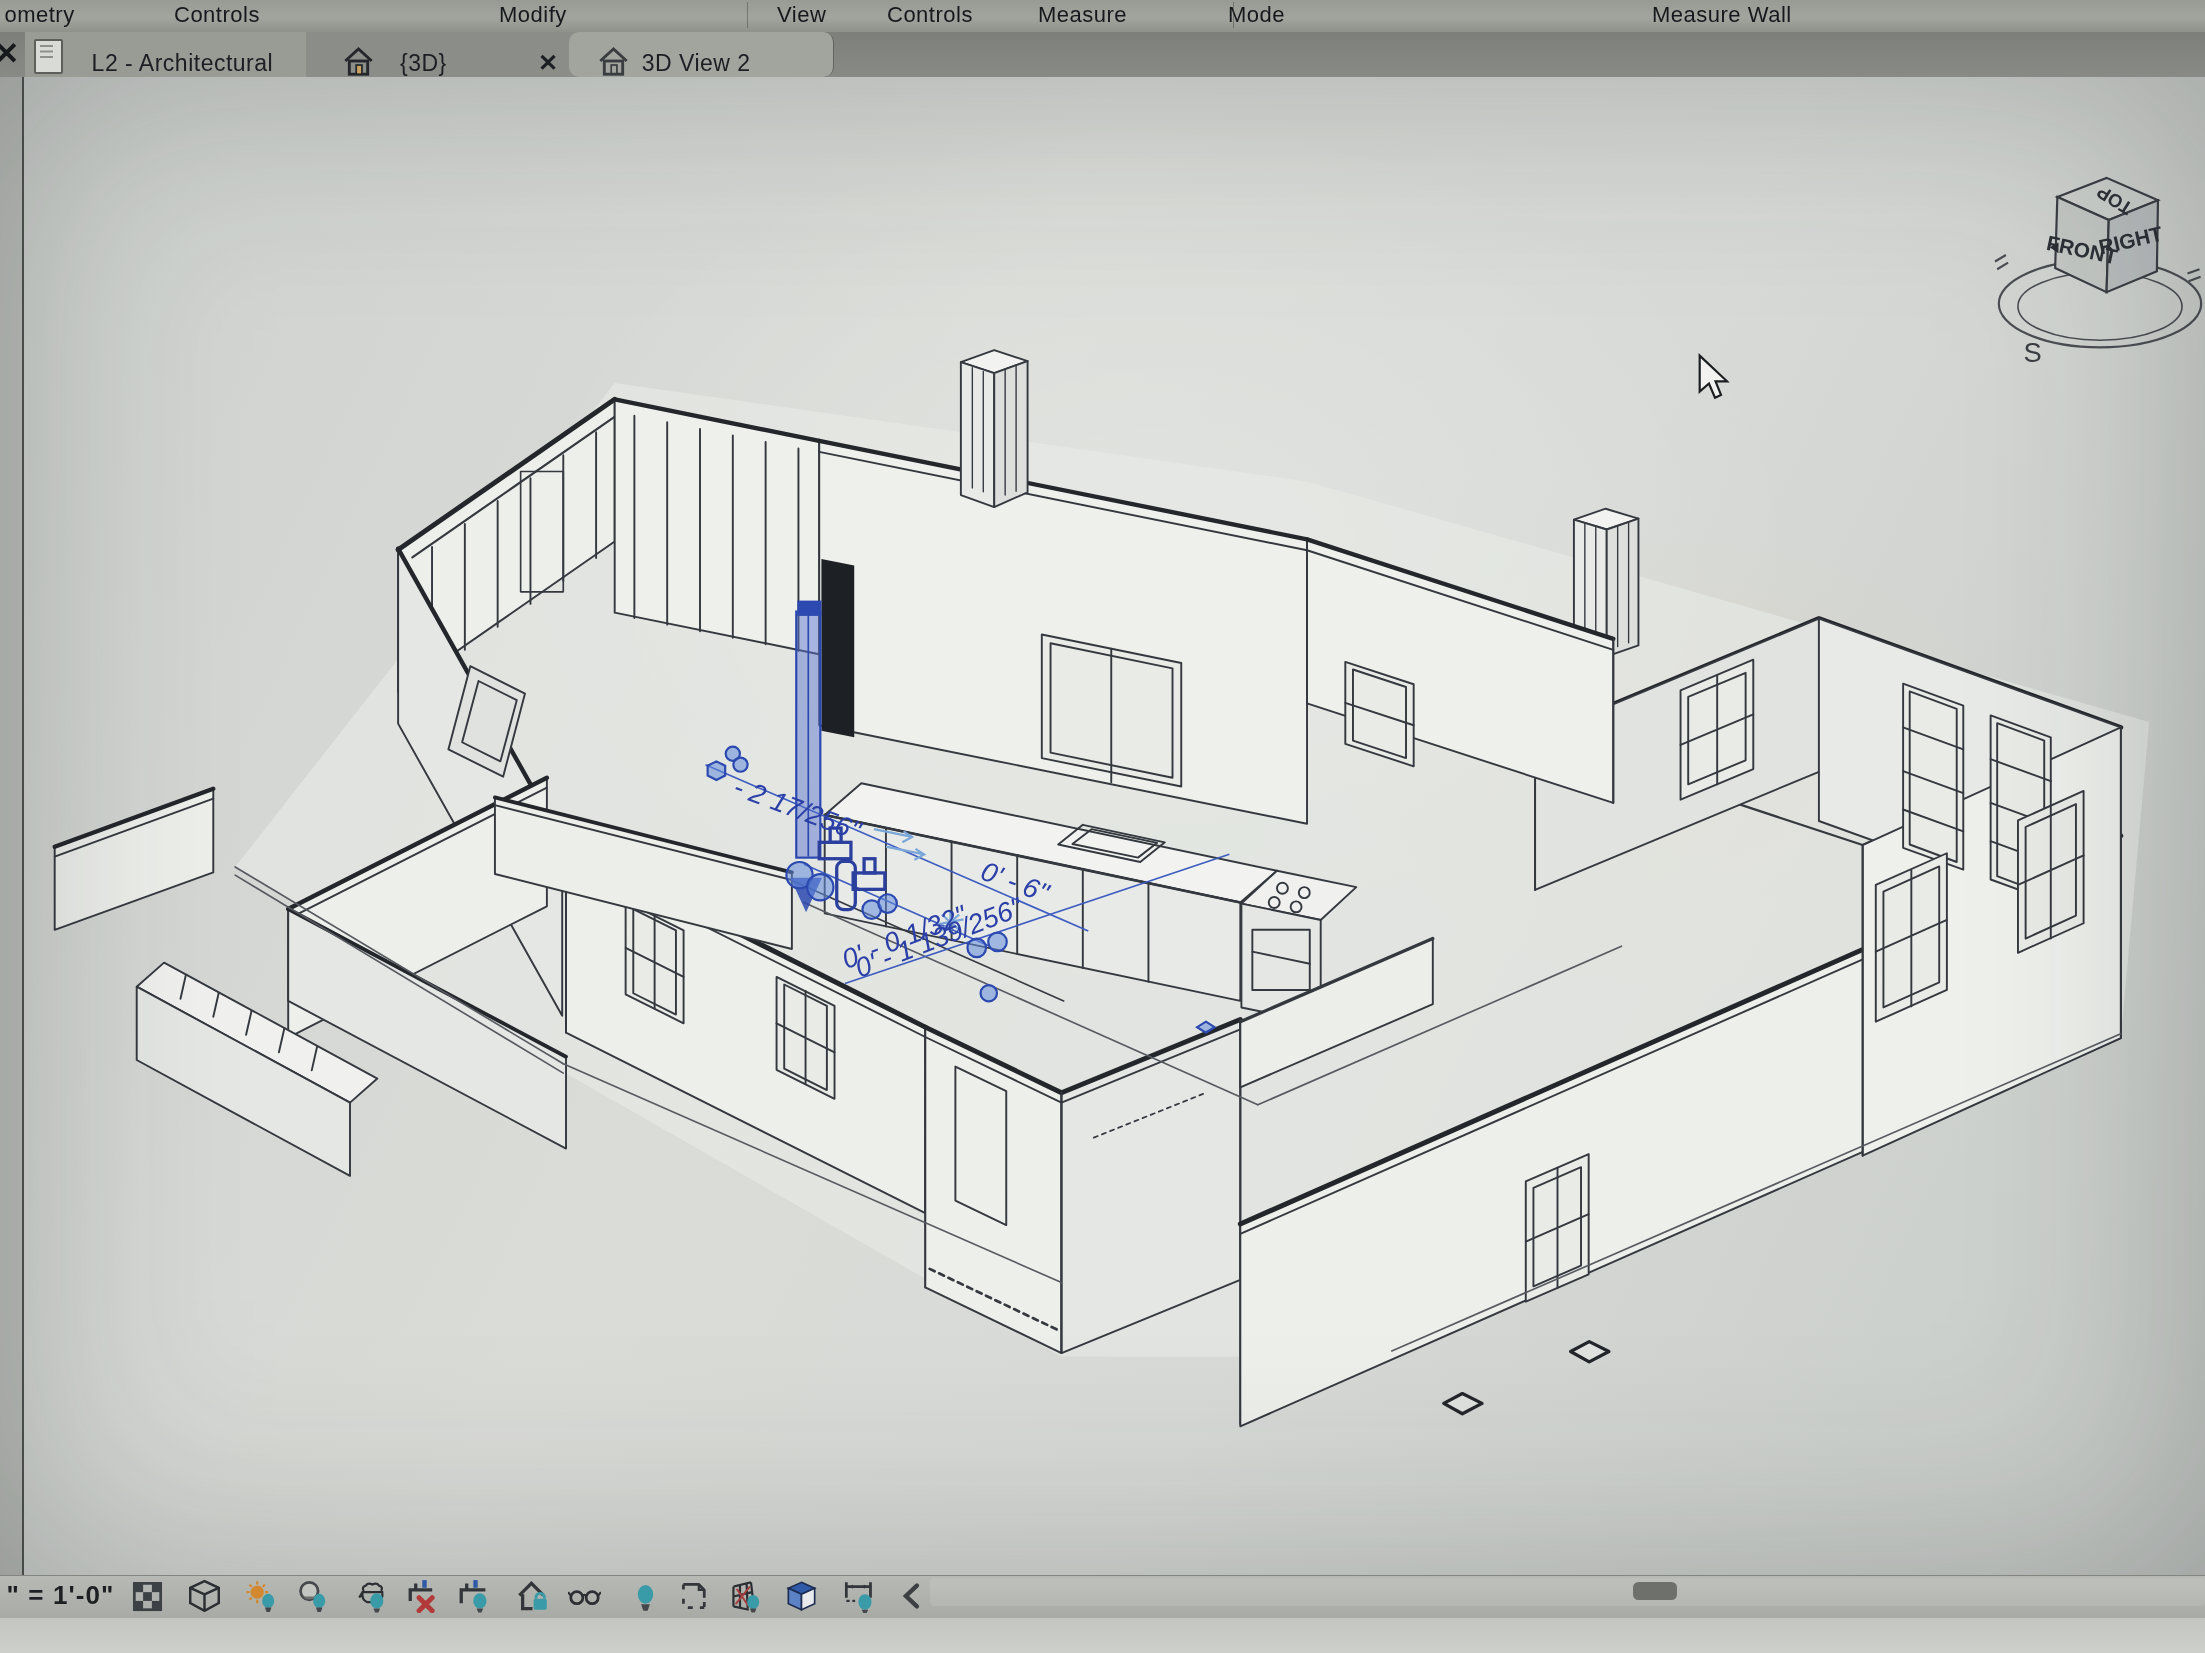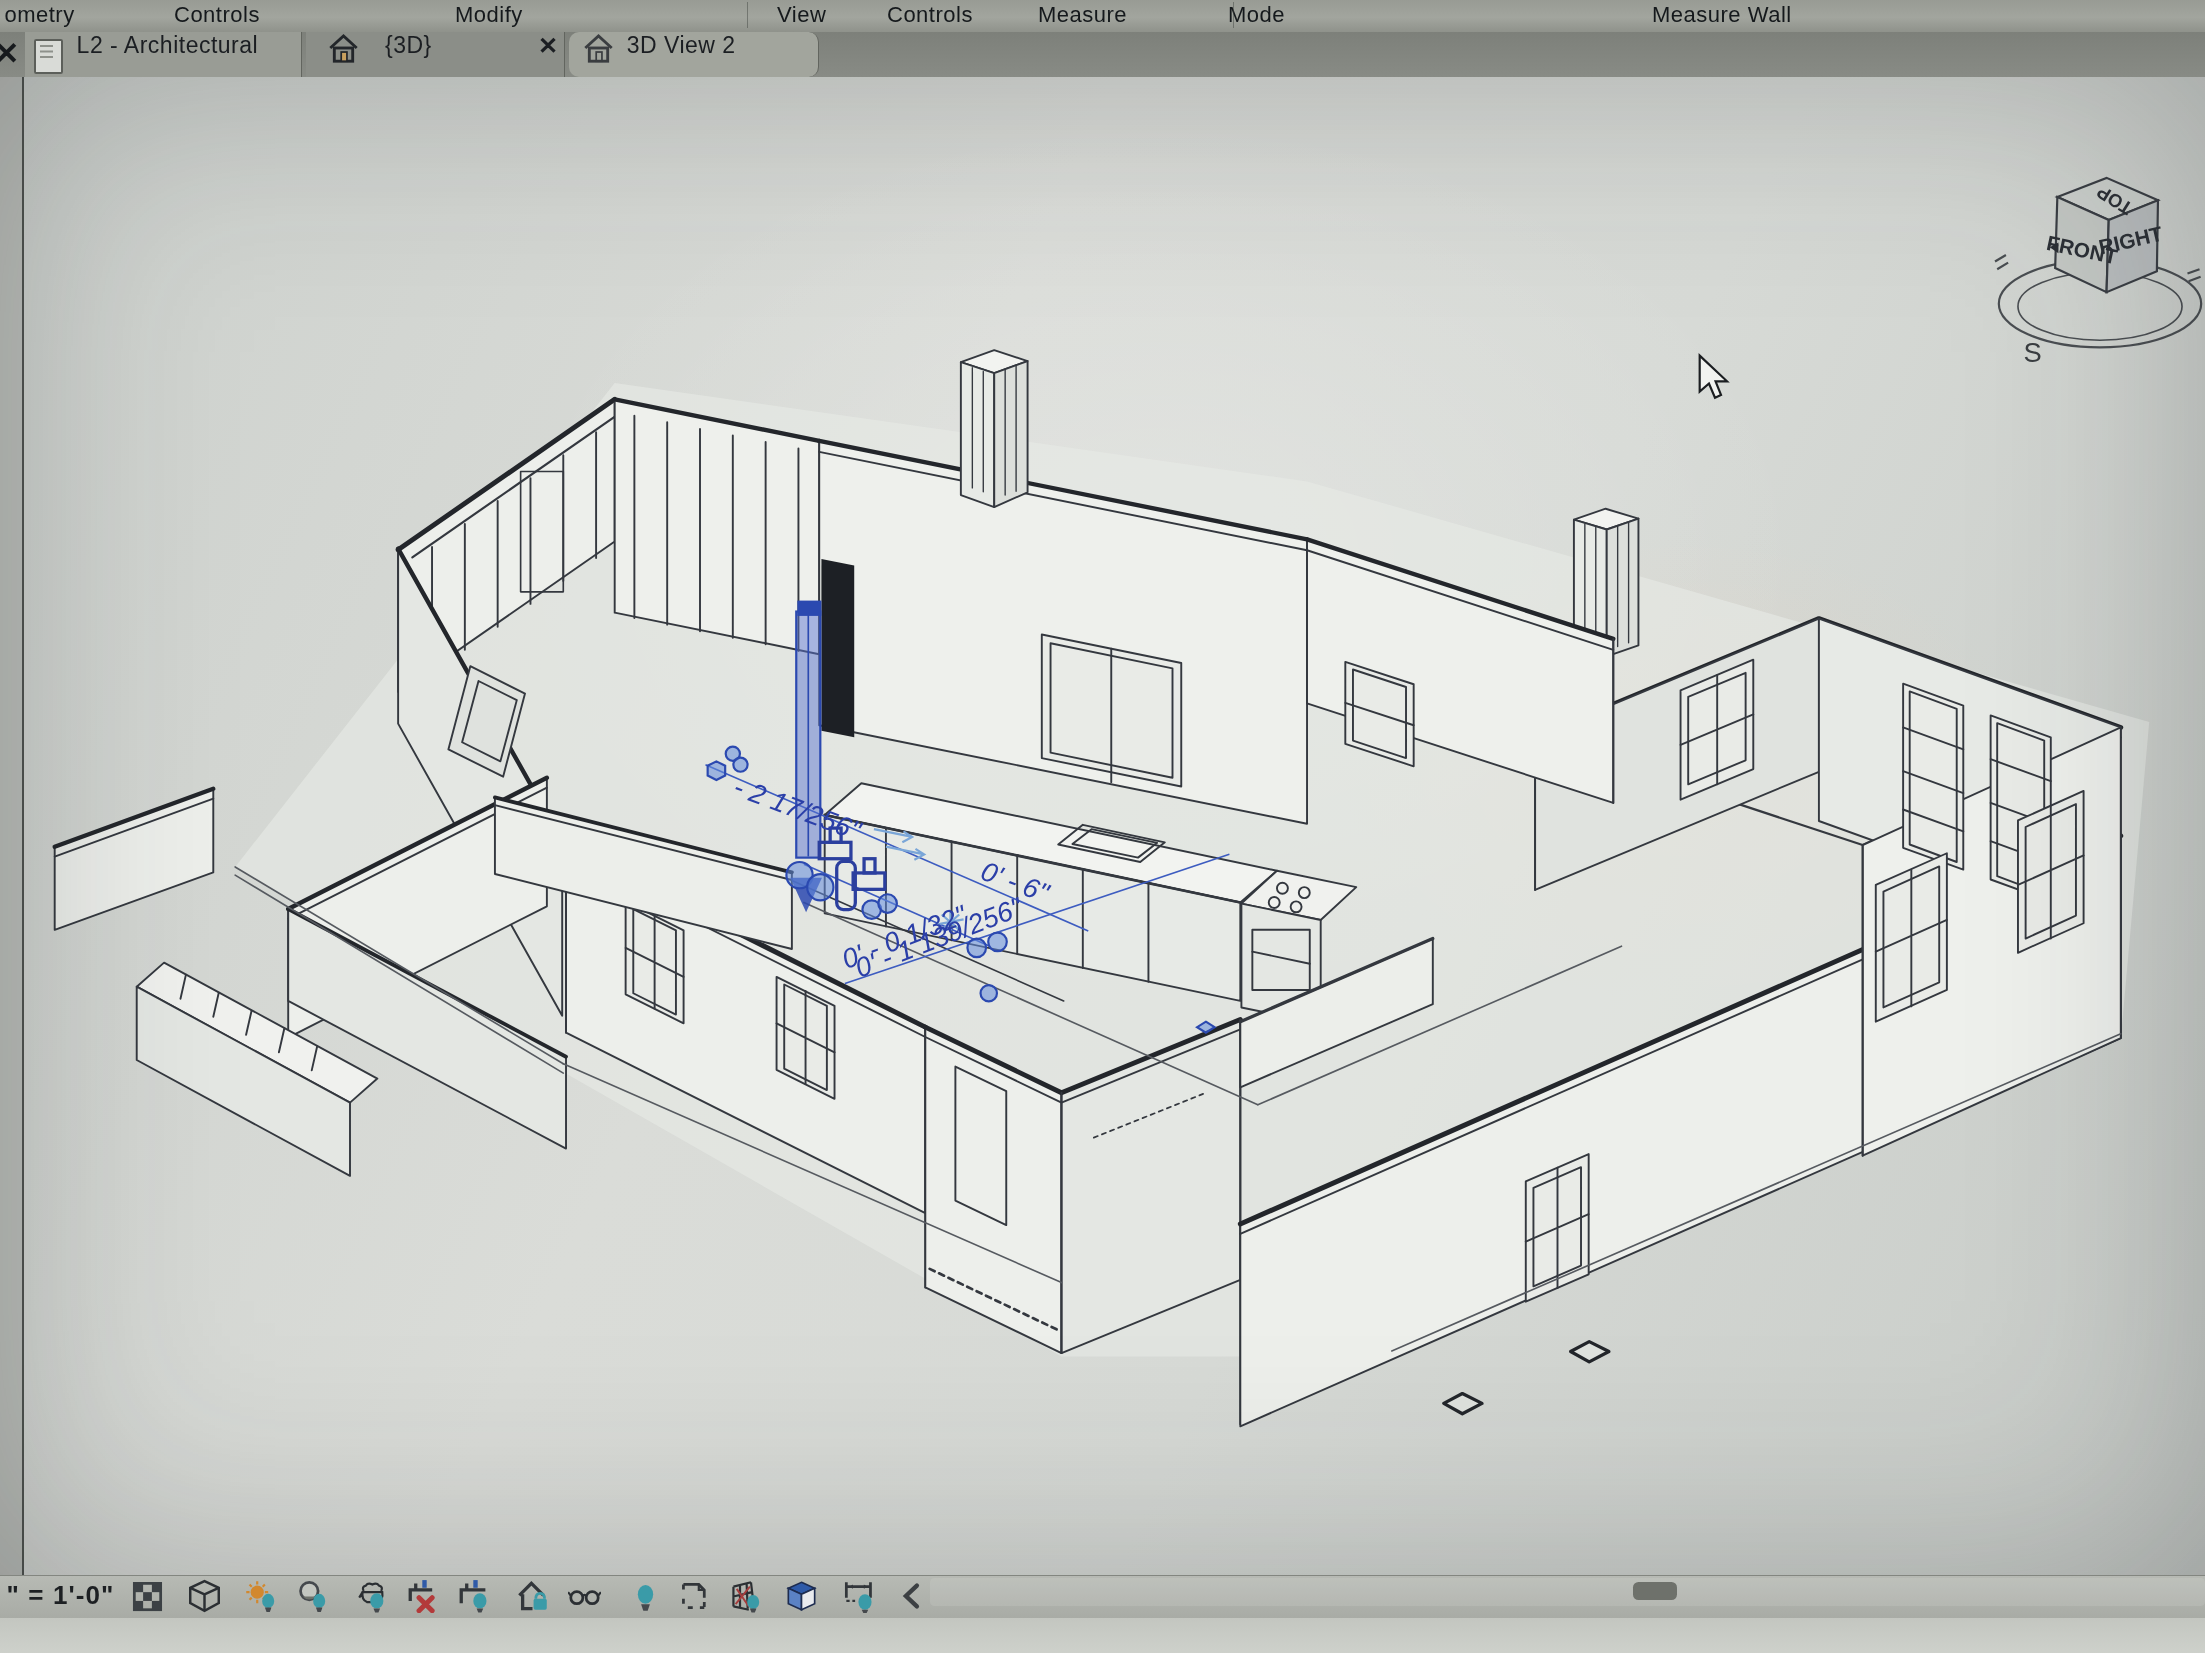--- a/index.html
+++ b/index.html
@@ -9,21 +9,21 @@
   .ribbon{position:absolute;left:0;top:0;width:2205px;height:32px;
     background:linear-gradient(180deg,#989b94 0%,#a2a59e 55%,#8f928b 100%);
     border-bottom:1.6px solid #6f726c;}
   .ribbon .rlabel{position:absolute;top:0;height:30px;line-height:30px;
     font-size:22px;font-weight:500;color:#15191c;letter-spacing:0.5px;white-space:nowrap;}
   .rsep{position:absolute;top:2.2px;width:1.1px;height:26px;background:rgba(60,64,60,.45);}
   
   .tabbar{position:absolute;left:0;top:32px;width:2205px;height:45px;
     background:linear-gradient(180deg,#7d807a,#888b85);}
   .tabbar .closeleft{position:absolute;left:-6.6px;top:3.3px;font-size:31px;color:#171a1d;font-weight:600;}
-  .vtab{position:absolute;top:0;height:45px;display:flex;align-items:flex-start;}
+  .vtab{position:absolute;top:0;height:45px;display:flex;align-items:flex-end;padding-left:15px;}
   .vtab .tlabel{font-size:23px;color:#1b1e22;white-space:nowrap;letter-spacing:0.5px;}
   .vtab .tclose{font-size:24px;color:#1b1e22;font-weight:600;}
   .tab1{left:24.6px;width:276px;background:#999c95;border-right:1.1px solid #62655f;}
   .tab2{left:306px;width:258px;background:#8b8e88;border-right:1.1px solid #62655f;}
   .tab3{left:569px;width:249px;background:#a2a59d;border-right:1.1px solid #62655f;border-radius:10px;}
   .docico{position:absolute;left:9.8px;top:6.6px;width:25px;height:31px;
     background:#d9dbd7;border:2.2px solid #5c5f5a;border-radius:2.2px;}
   .docico:after{content:"";position:absolute;left:3.3px;top:4.4px;width:13px;height:2.2px;
     background:#8e918b;box-shadow:0 5.5px 0 #8e918b,0 11px 0 #8e918b;}
   
@@ -51,21 +51,21 @@
     background:linear-gradient(180deg,#c3c6c0,#ced1cb);}
 </style>
 </head>
 <body>
 
 <div class="screen">
 
   <div class="ribbon">
     <span class="rlabel" style="left:4.4px">ometry</span>
     <span class="rlabel" style="left:174px">Controls</span>
-    <span class="rlabel" style="left:455px">Modify</span>
+    <span class="rlabel" style="left:499px">Modify</span>
     <span class="rlabel" style="left:777px">View</span>
     <span class="rlabel" style="left:887px">Controls</span>
     <span class="rlabel" style="left:1038px">Measure</span>
     <span class="rlabel" style="left:1228px">Mode</span>
     <span class="rlabel" style="left:1652px">Measure Wall</span>
     <div class="rsep" style="left:747px"></div>
     <div class="rsep" style="left:1233px"></div>
   </div>
 
   <div class="tabbar">

